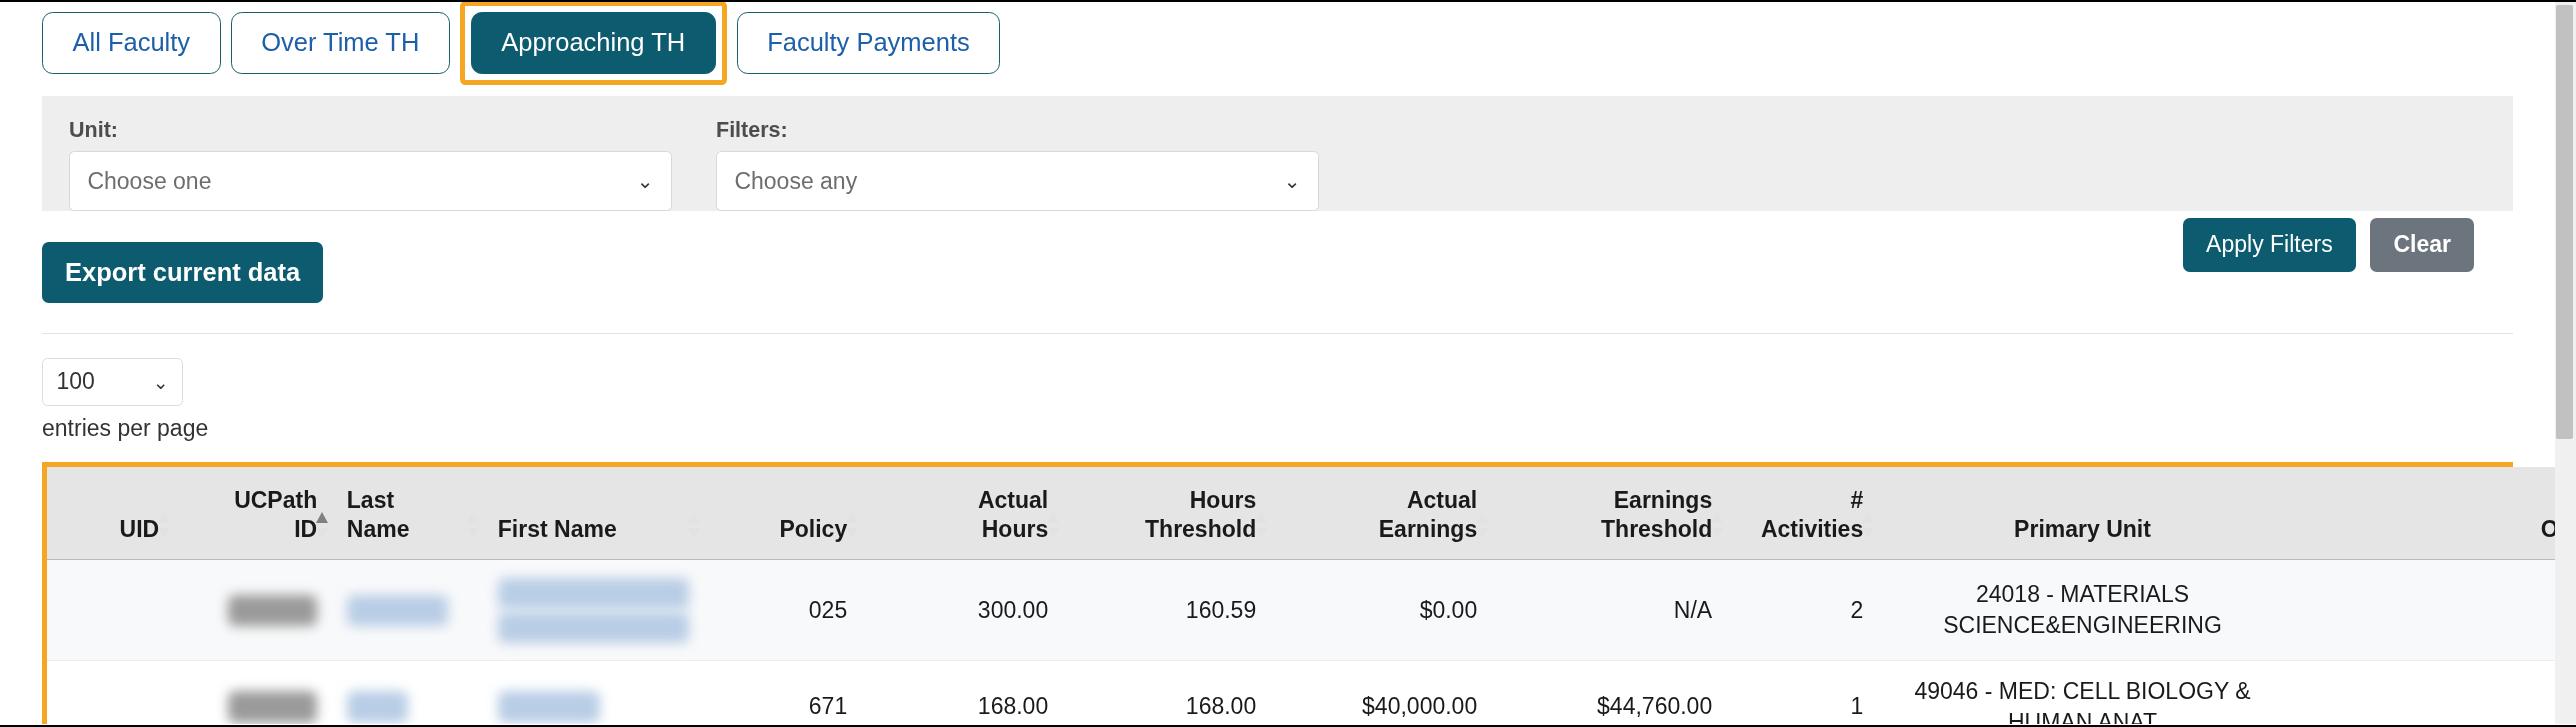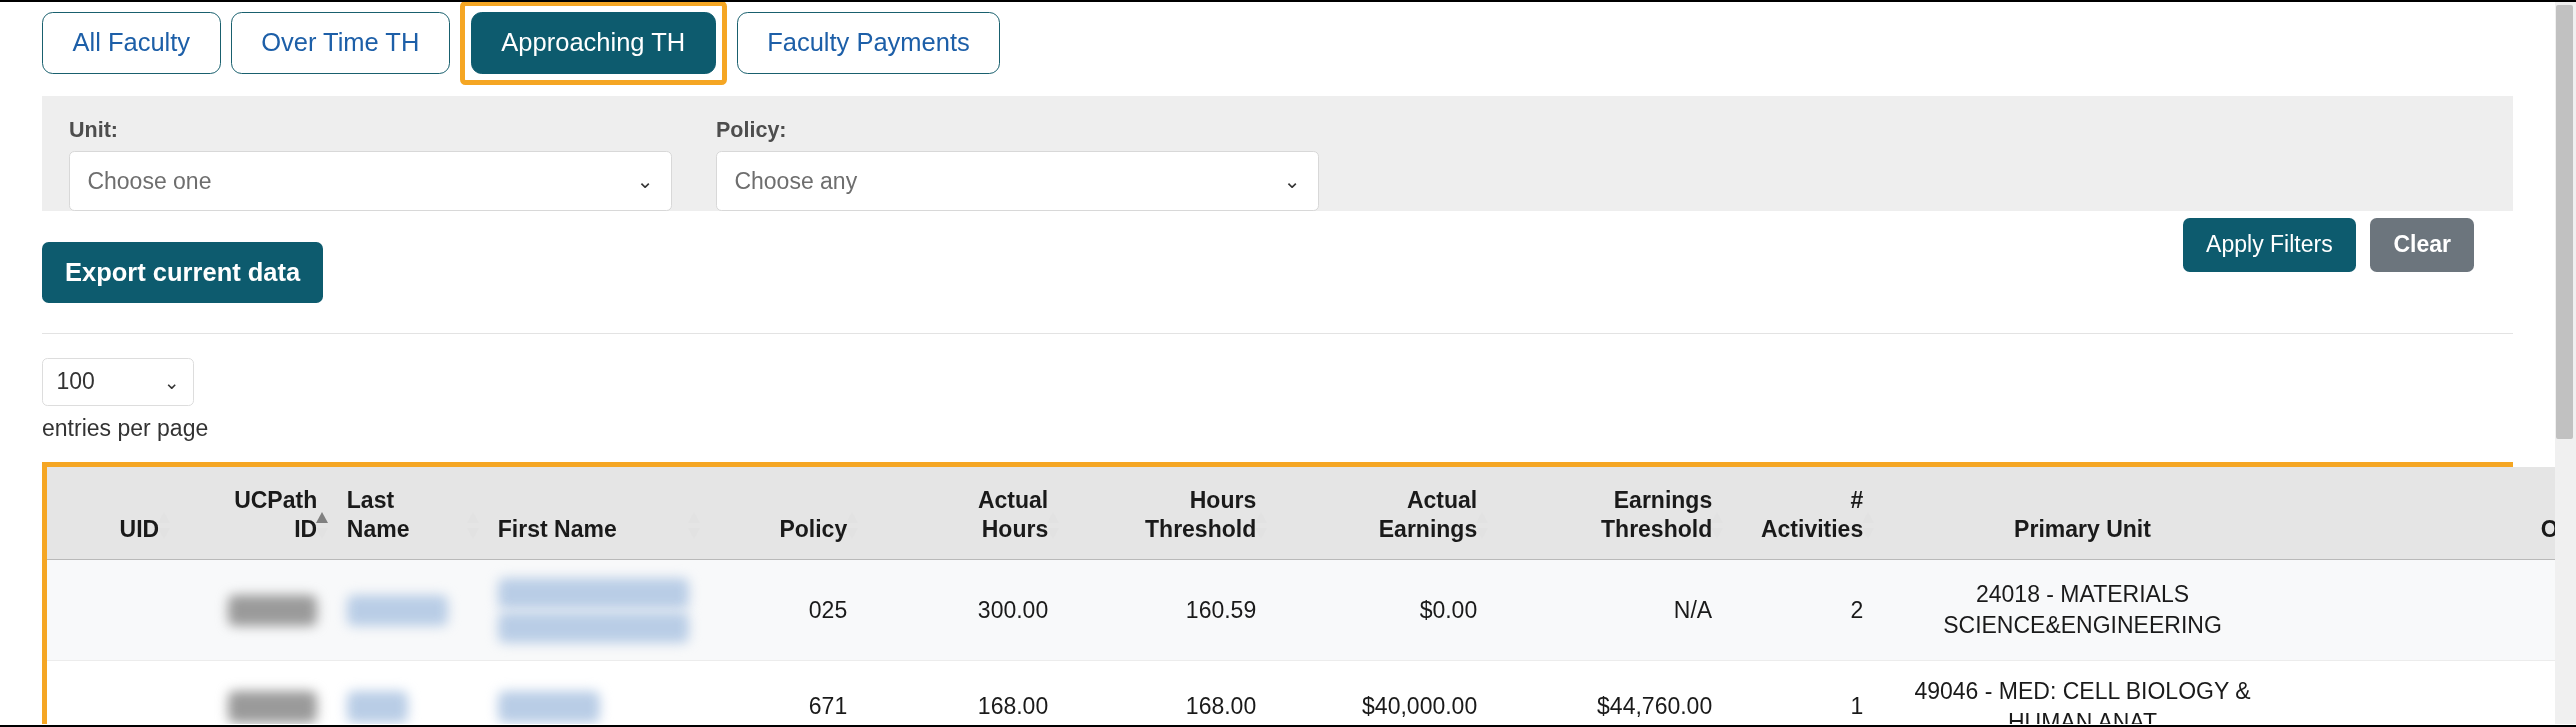--- a/index.html
+++ b/index.html
@@ -138,21 +138,21 @@
     cursor: pointer;
     font-family: "Liberation Sans", sans-serif;
   }
 
   
   .entries {
     margin: 0 42px;
     padding-top: 24px;
   }
   .entries-select {
-    width: 152px;
+    width: 141px;
     height: 48px;
     border: 1.3px solid #dddddd;
     border-radius: 5.4px;
     background: #ffffff;
     display: flex;
     align-items: center;
     padding: 0 13.4px;
     font-size: 23px;
     color: #333333;
     position: relative;
@@ -284,21 +284,21 @@
     <div class="filterbar">
       <div class="field">
         <label class="field-label">Unit:</label>
         <div class="select">
           <span>Choose one</span>
           <span class="caret">⌄</span>
         </div>
       </div>
 
       <div class="field">
-        <label class="field-label">Policy:</label>
+        <label class="field-label">Filters:</label>
         <div class="select">
           <span>Choose any</span>
           <span class="caret">⌄</span>
         </div>
       </div>
 
       <div class="filter-actions">
         <button class="btn btn-primary">Apply Filters</button>
         <button class="btn btn-secondary">Clear</button>
       </div>

